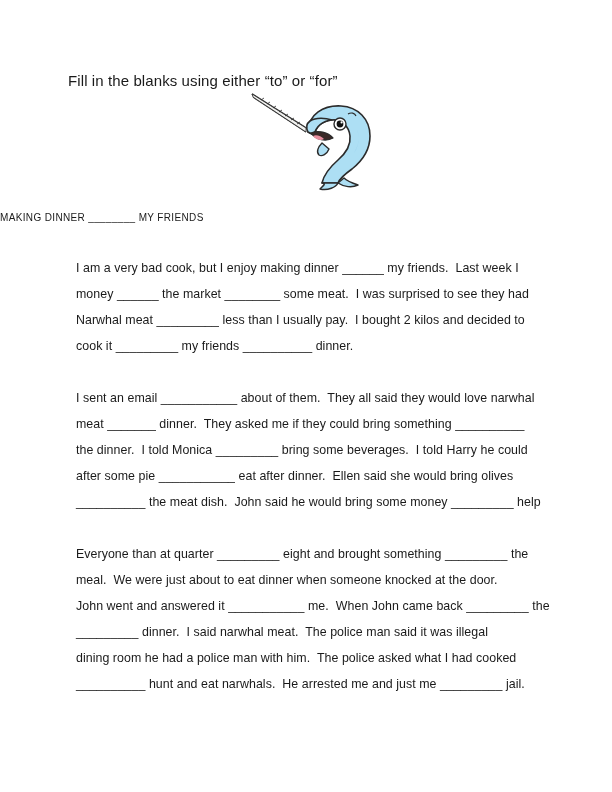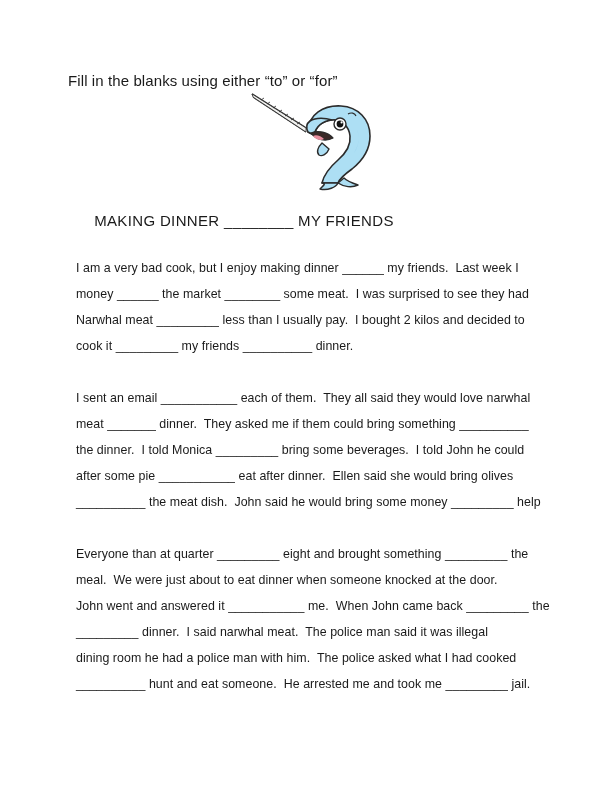--- a/index.html
+++ b/index.html
@@ -38,22 +38,22 @@
     height: 105px;
   }
   .narwhal-wrap svg {
     display: block;
   }
   .worksheet-title {
     position: absolute;
     left: 0;
     top: 212px;
     width: 488px;
-    text-align: center;
-    font-size: 15px;
+    text-align: left;
+    font-size: 10px;
     letter-spacing: 0.35px;
   }
   .body-text {
     position: absolute;
     left: 68px;
     top: 255px;
     width: 478px;
   }
   .para {
     margin: 0 0 26px 8px;
@@ -138,31 +138,31 @@
   <div class="body-text">
 
     <div class="para">
       <div class="line">I am a very bad cook, but I enjoy making dinner ______ my friends.  Last week I</div>
       <div class="line">money ______ the market ________ some meat.  I was surprised to see they had</div>
       <div class="line">Narwhal meat _________ less than I usually pay.  I bought 2 kilos and decided to</div>
       <div class="line">cook it _________ my friends __________ dinner.</div>
     </div>
 
     <div class="para">
-      <div class="line">I sent an email ___________ each of them.  They all said they would love narwhal</div>
-      <div class="line">meat _______ dinner.  They asked me if them could bring something __________</div>
-      <div class="line">the dinner.  I told Monica _________ bring some beverages.  I told John he could</div>
+      <div class="line">I sent an email ___________ about of them.  They all said they would love narwhal</div>
+      <div class="line">meat _______ dinner.  They asked me if they could bring something __________</div>
+      <div class="line">the dinner.  I told Monica _________ bring some beverages.  I told Harry he could</div>
       <div class="line">after some pie ___________ eat after dinner.  Ellen said she would bring olives</div>
       <div class="line">__________ the meat dish.  John said he would bring some money _________ help</div>
     </div>
 
     <div class="para">
       <div class="line">Everyone than at quarter _________ eight and brought something _________ the</div>
       <div class="line">meal.  We were just about to eat dinner when someone knocked at the door.</div>
       <div class="line">John went and answered it ___________ me.  When John came back _________ the</div>
       <div class="line">_________ dinner.  I said narwhal meat.  The police man said it was illegal</div>
       <div class="line">dining room he had a police man with him.  The police asked what I had cooked</div>
-      <div class="line">__________ hunt and eat someone.  He arrested me and took me _________ jail.</div>
+      <div class="line">__________ hunt and eat narwhals.  He arrested me and just me _________ jail.</div>
     </div>
 
   </div>
 
 </div>
 
 </body></html>

